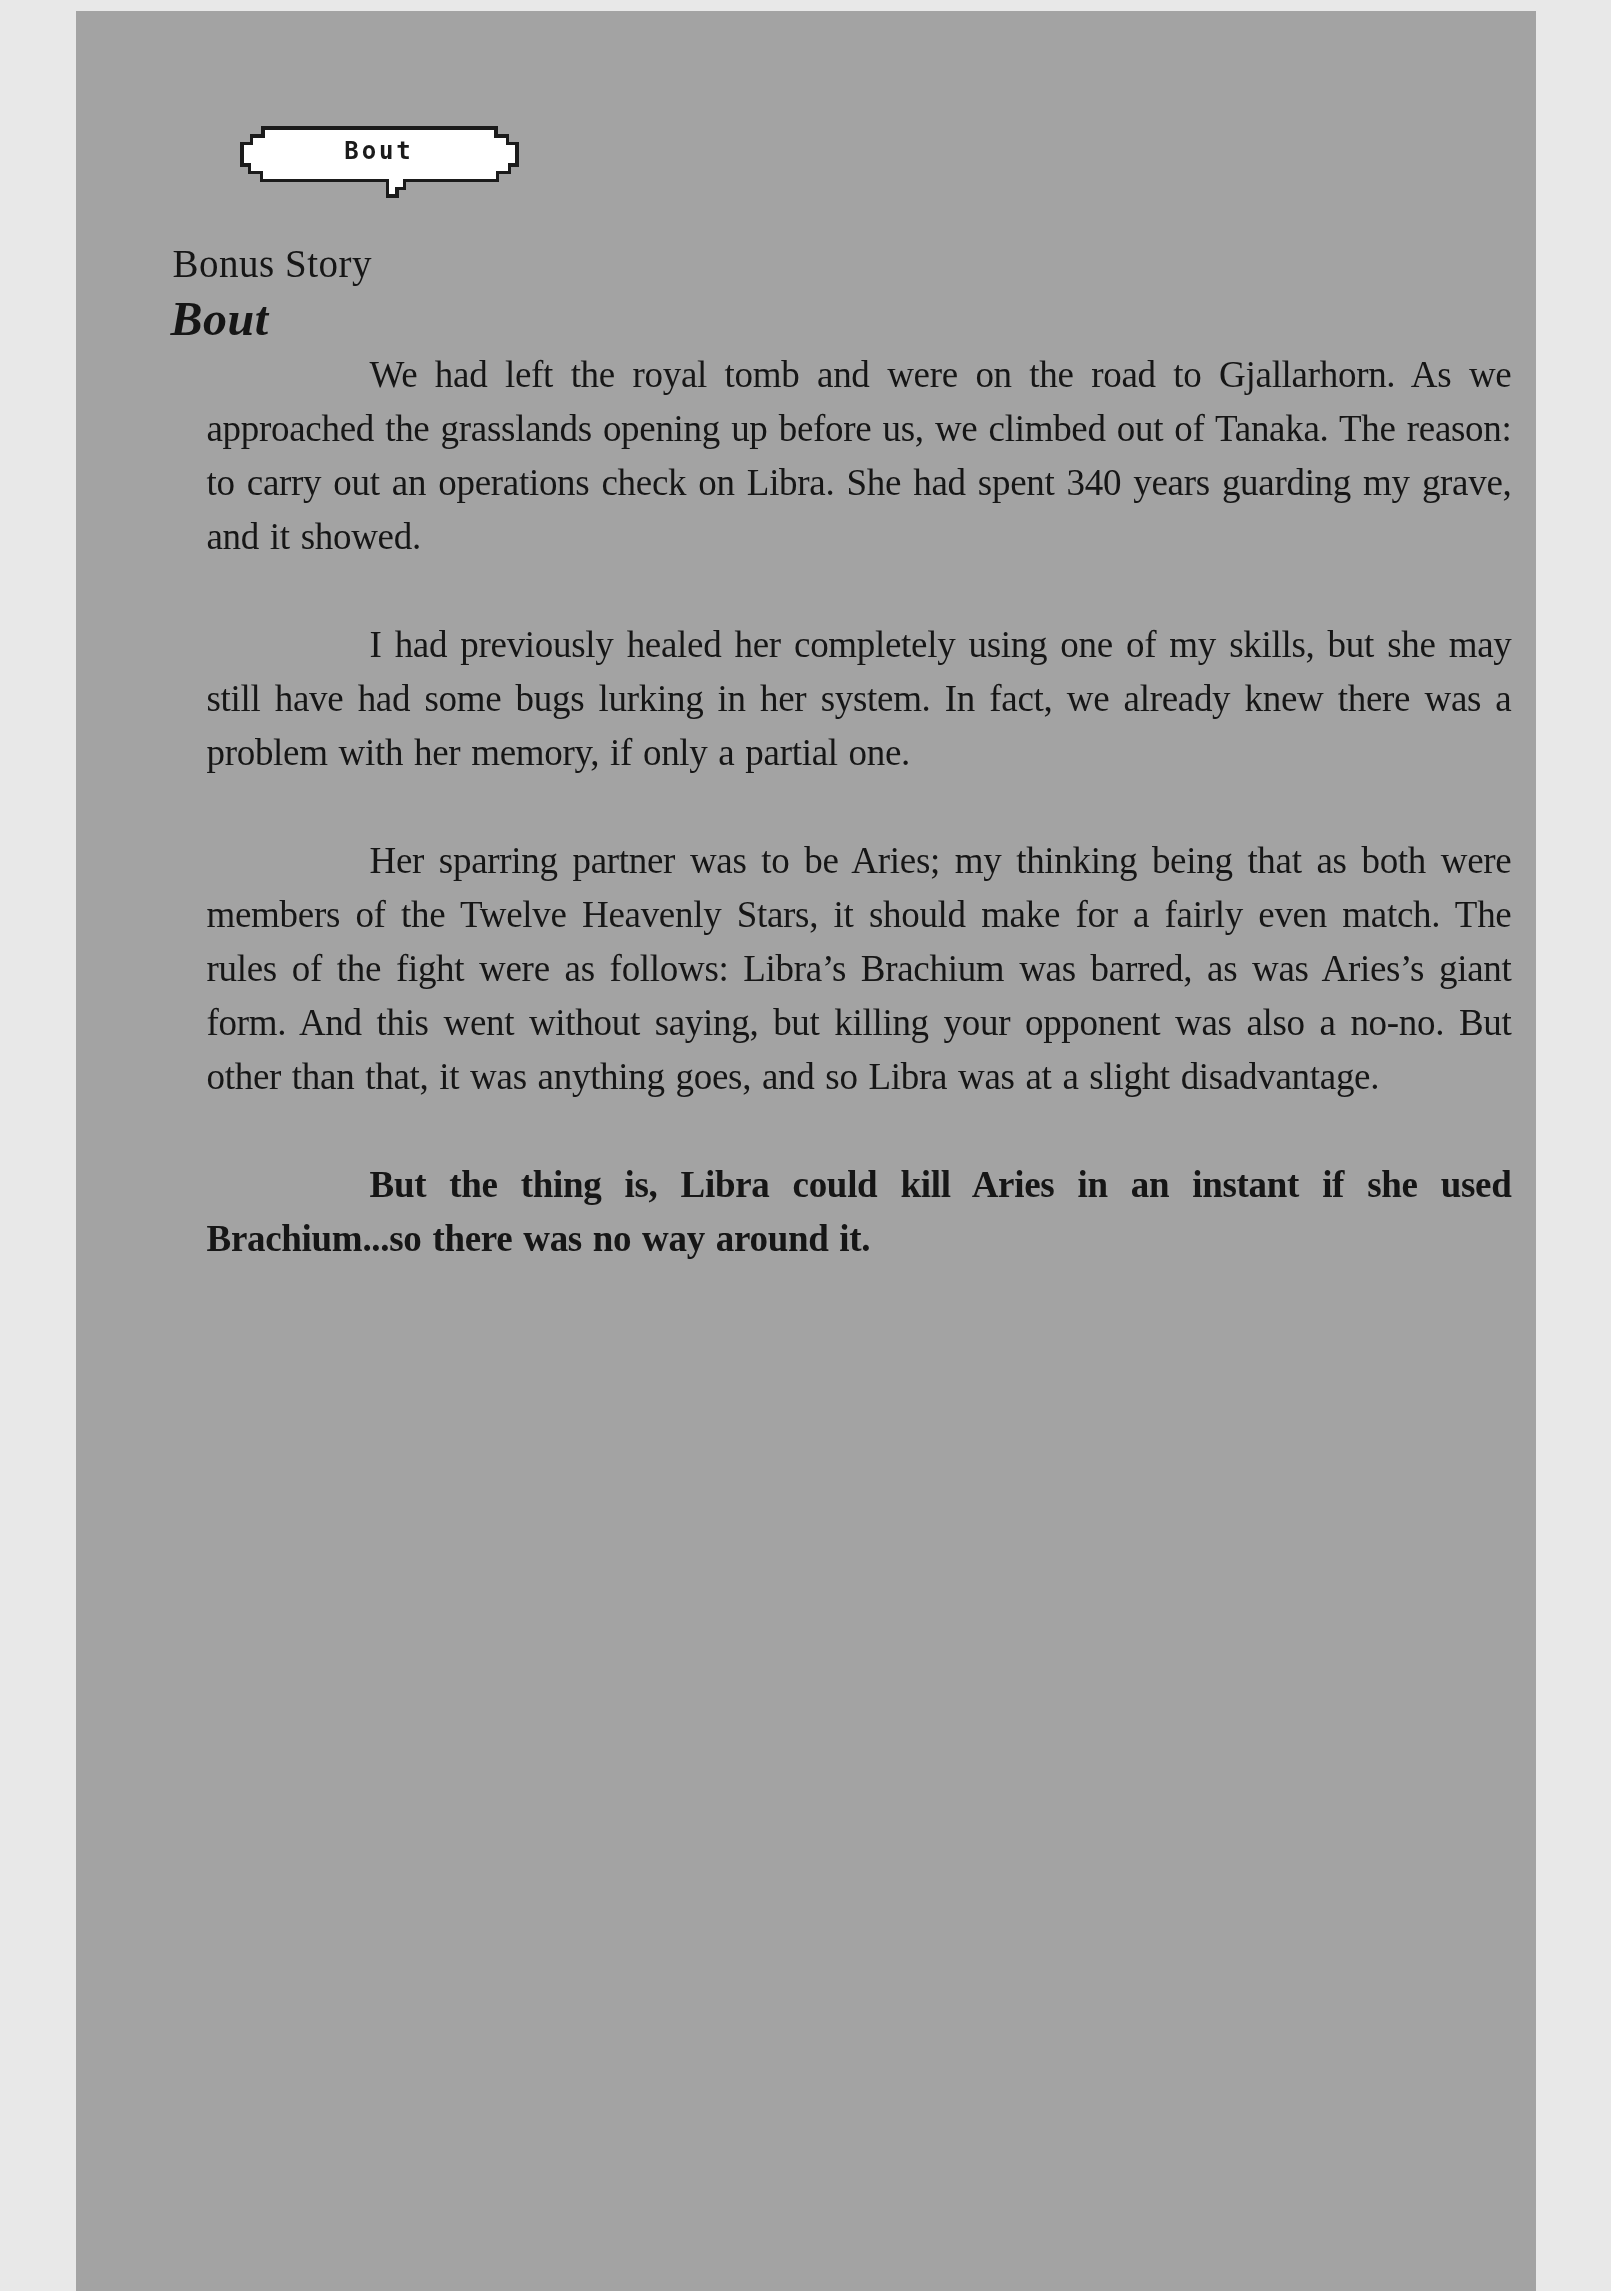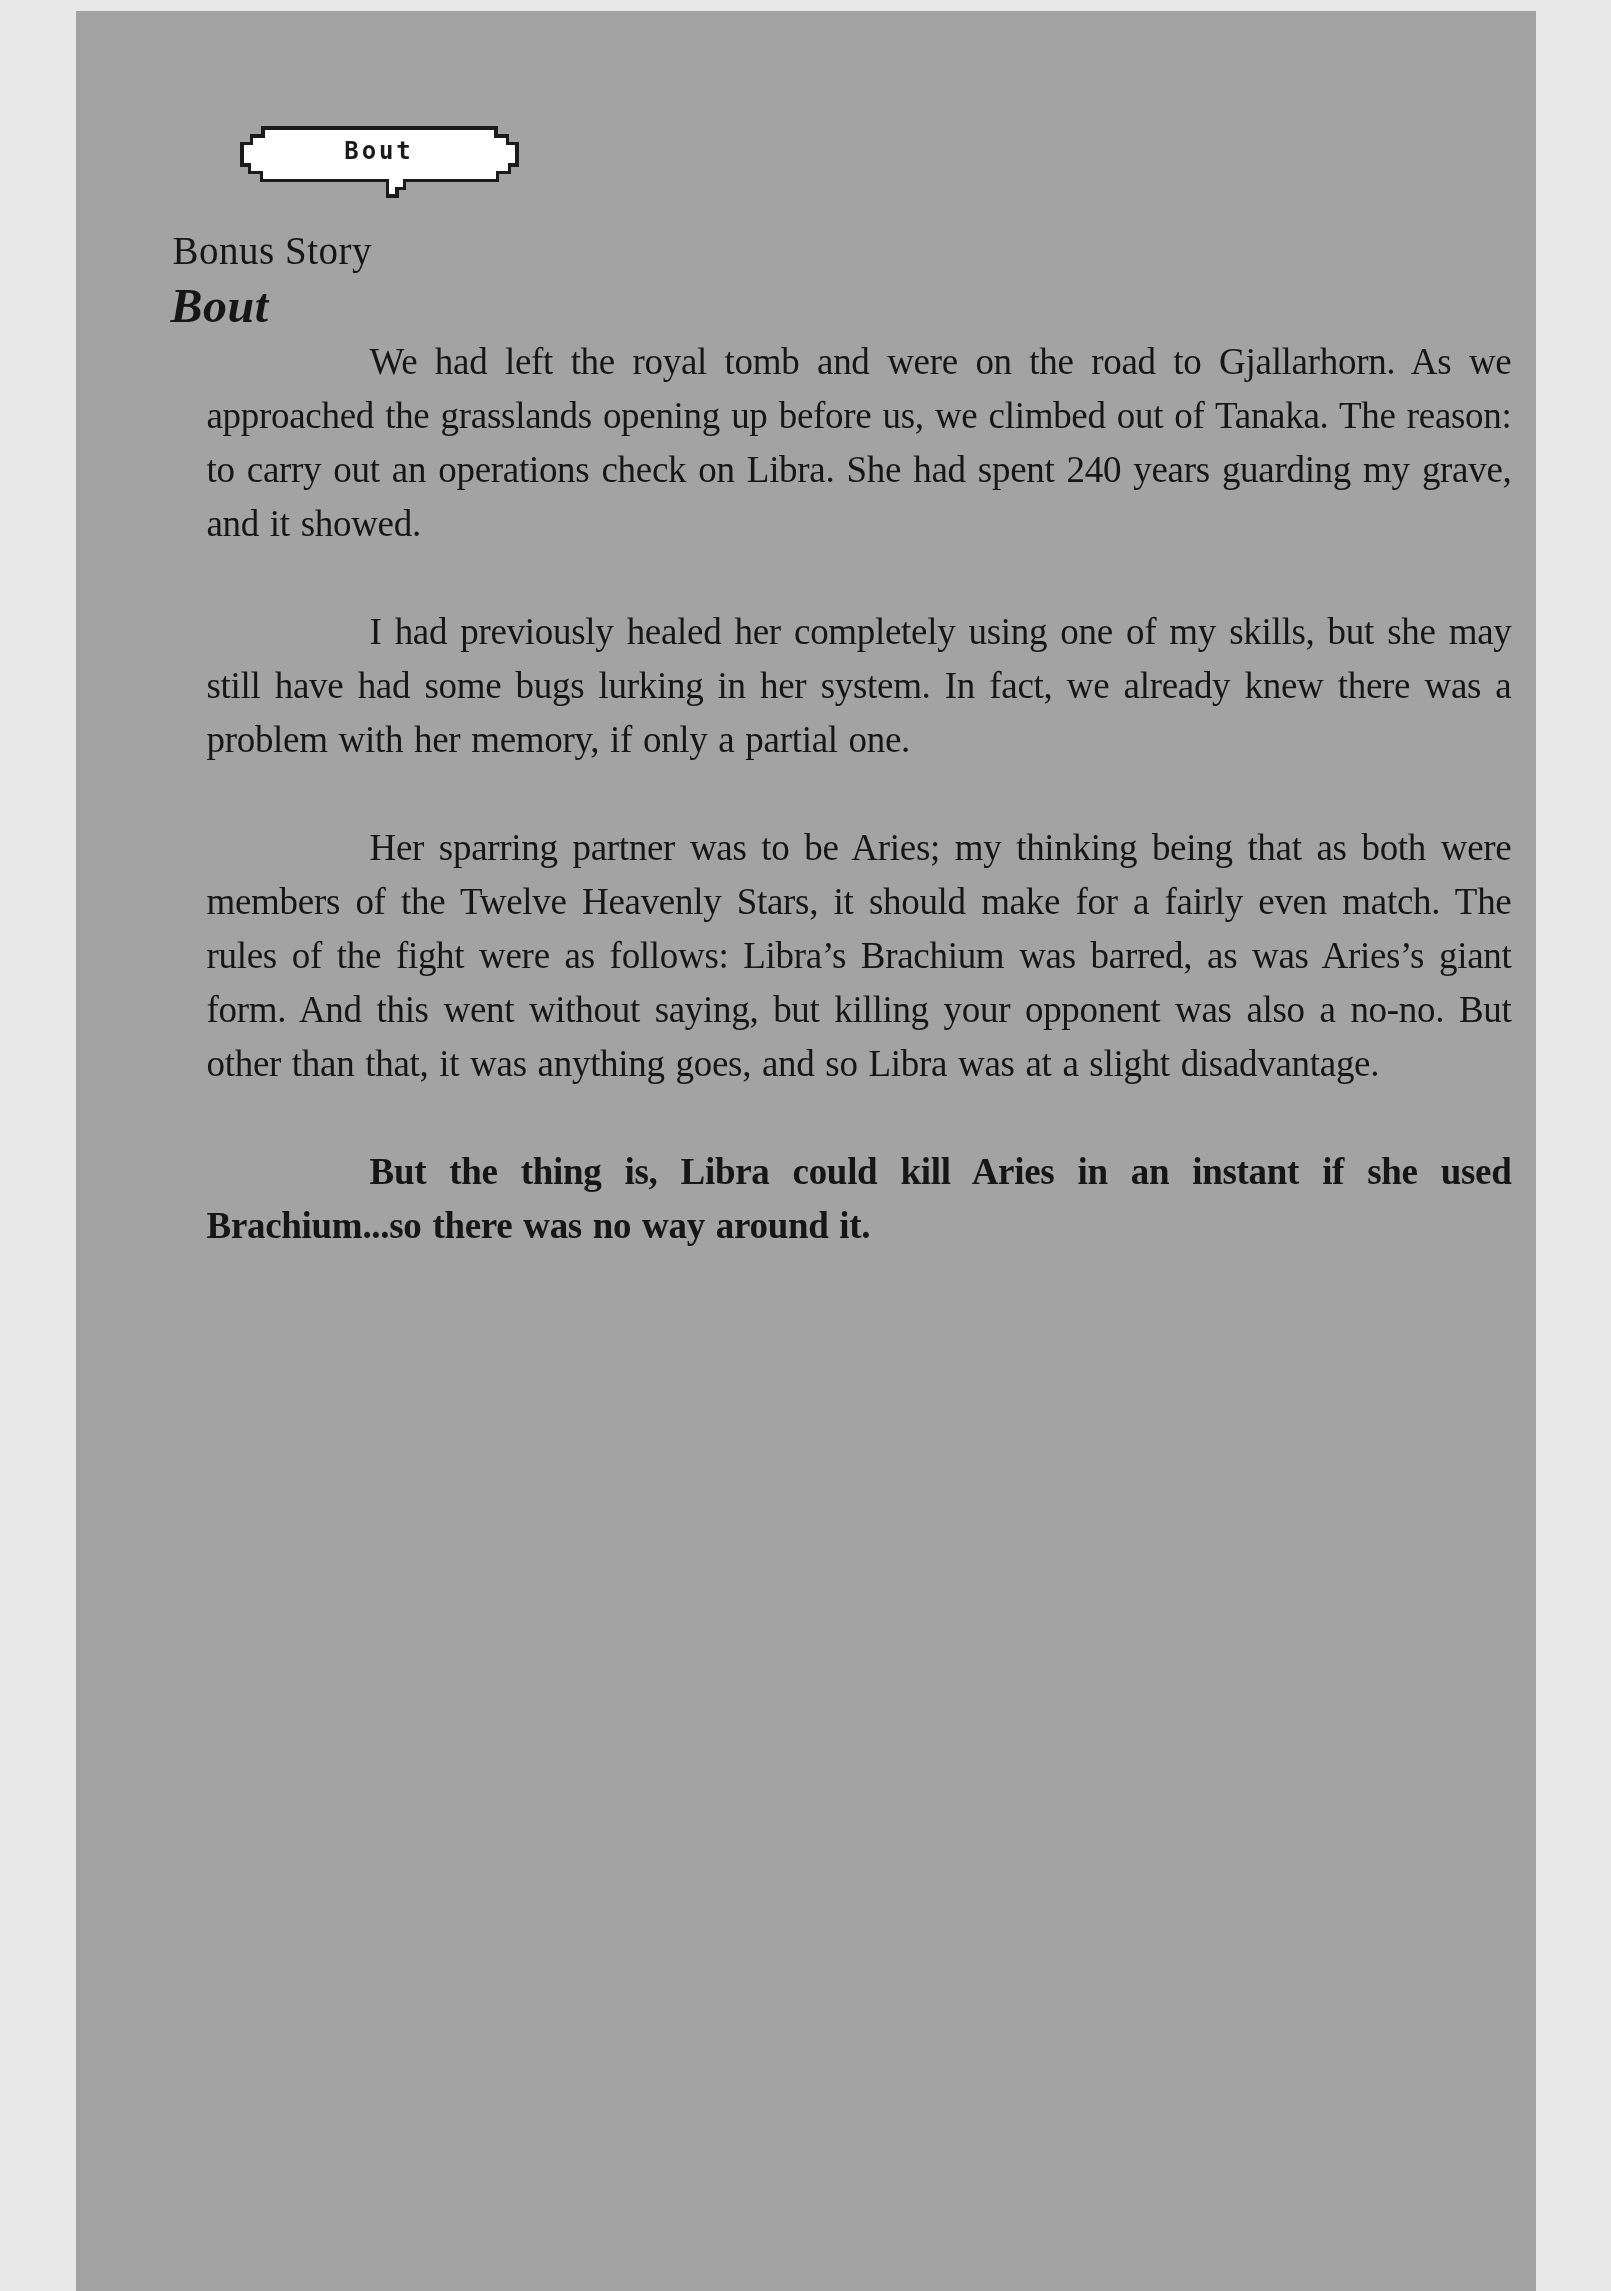--- a/index.html
+++ b/index.html
@@ -33,21 +33,21 @@
     font-family: "DejaVu Sans Mono", monospace;
     font-size: 24px;
     font-weight: bold;
     letter-spacing: 2.9px;
     color: #1b1b1b;
   }
 
   .content {
     position: absolute;
     left: 131px;
-    top: 0;
+    top: 13px;
     width: 1305px;
   }
   .kicker {
     margin: 215px 0 0 -34px;
     font-size: 39px;
     line-height: 49px;
     letter-spacing: 0.5px;
   }
   .chapter-title {
     margin: 3.9px 0 0 -36px;
@@ -79,21 +79,21 @@
     <svg width="287" height="80" viewBox="0 0 296 82" shape-rendering="crispEdges">
       <path d="M 28 4 H 268 V 12 H 280 V 20 H 290 V 42 H 282 V 50 H 270 V 58 H 174 V 66 H 166 V 74 H 156 V 58 H 26 V 50 H 14 V 42 H 6 V 20 H 16 V 12 H 28 Z" fill="#ffffff" stroke="#1b1b1b" stroke-width="3.5"></path>
     </svg>
     <div class="bubble-label">Bout</div>
   </div>
 
   <div class="content">
     <div class="kicker">Bonus Story</div>
     <div class="chapter-title">Bout</div>
     <div class="story">
-        <p>We had left the royal tomb and were on the road to Gjallarhorn. As we approached the grasslands opening up before us, we climbed out of Tanaka. The reason: to carry out an operations check on Libra. She had spent 240 years guarding my grave, and it showed.</p>
+        <p>We had left the royal tomb and were on the road to Gjallarhorn. As we approached the grasslands opening up before us, we climbed out of Tanaka. The reason: to carry out an operations check on Libra. She had spent 340 years guarding my grave, and it showed.</p>
         <p>I had previously healed her completely using one of my skills, but she may still have had some bugs lurking in her system. In fact, we already knew there was a problem with her memory, if only a partial one.</p>
         <p>Her sparring partner was to be Aries; my thinking being that as both were members of the Twelve Heavenly Stars, it should make for a fairly even match. The rules of the fight were as follows: Libra’s Brachium was barred, as was Aries’s giant form. And this went without saying, but killing your opponent was also a no-no. But other than that, it was anything goes, and so Libra was at a slight disadvantage.</p>
         <p>But the thing is, Libra could kill Aries in an instant if she used Brachium...so there was no way around it.</p>
       </div>
   </div>
 
 </div>
 
 
 </body></html>

